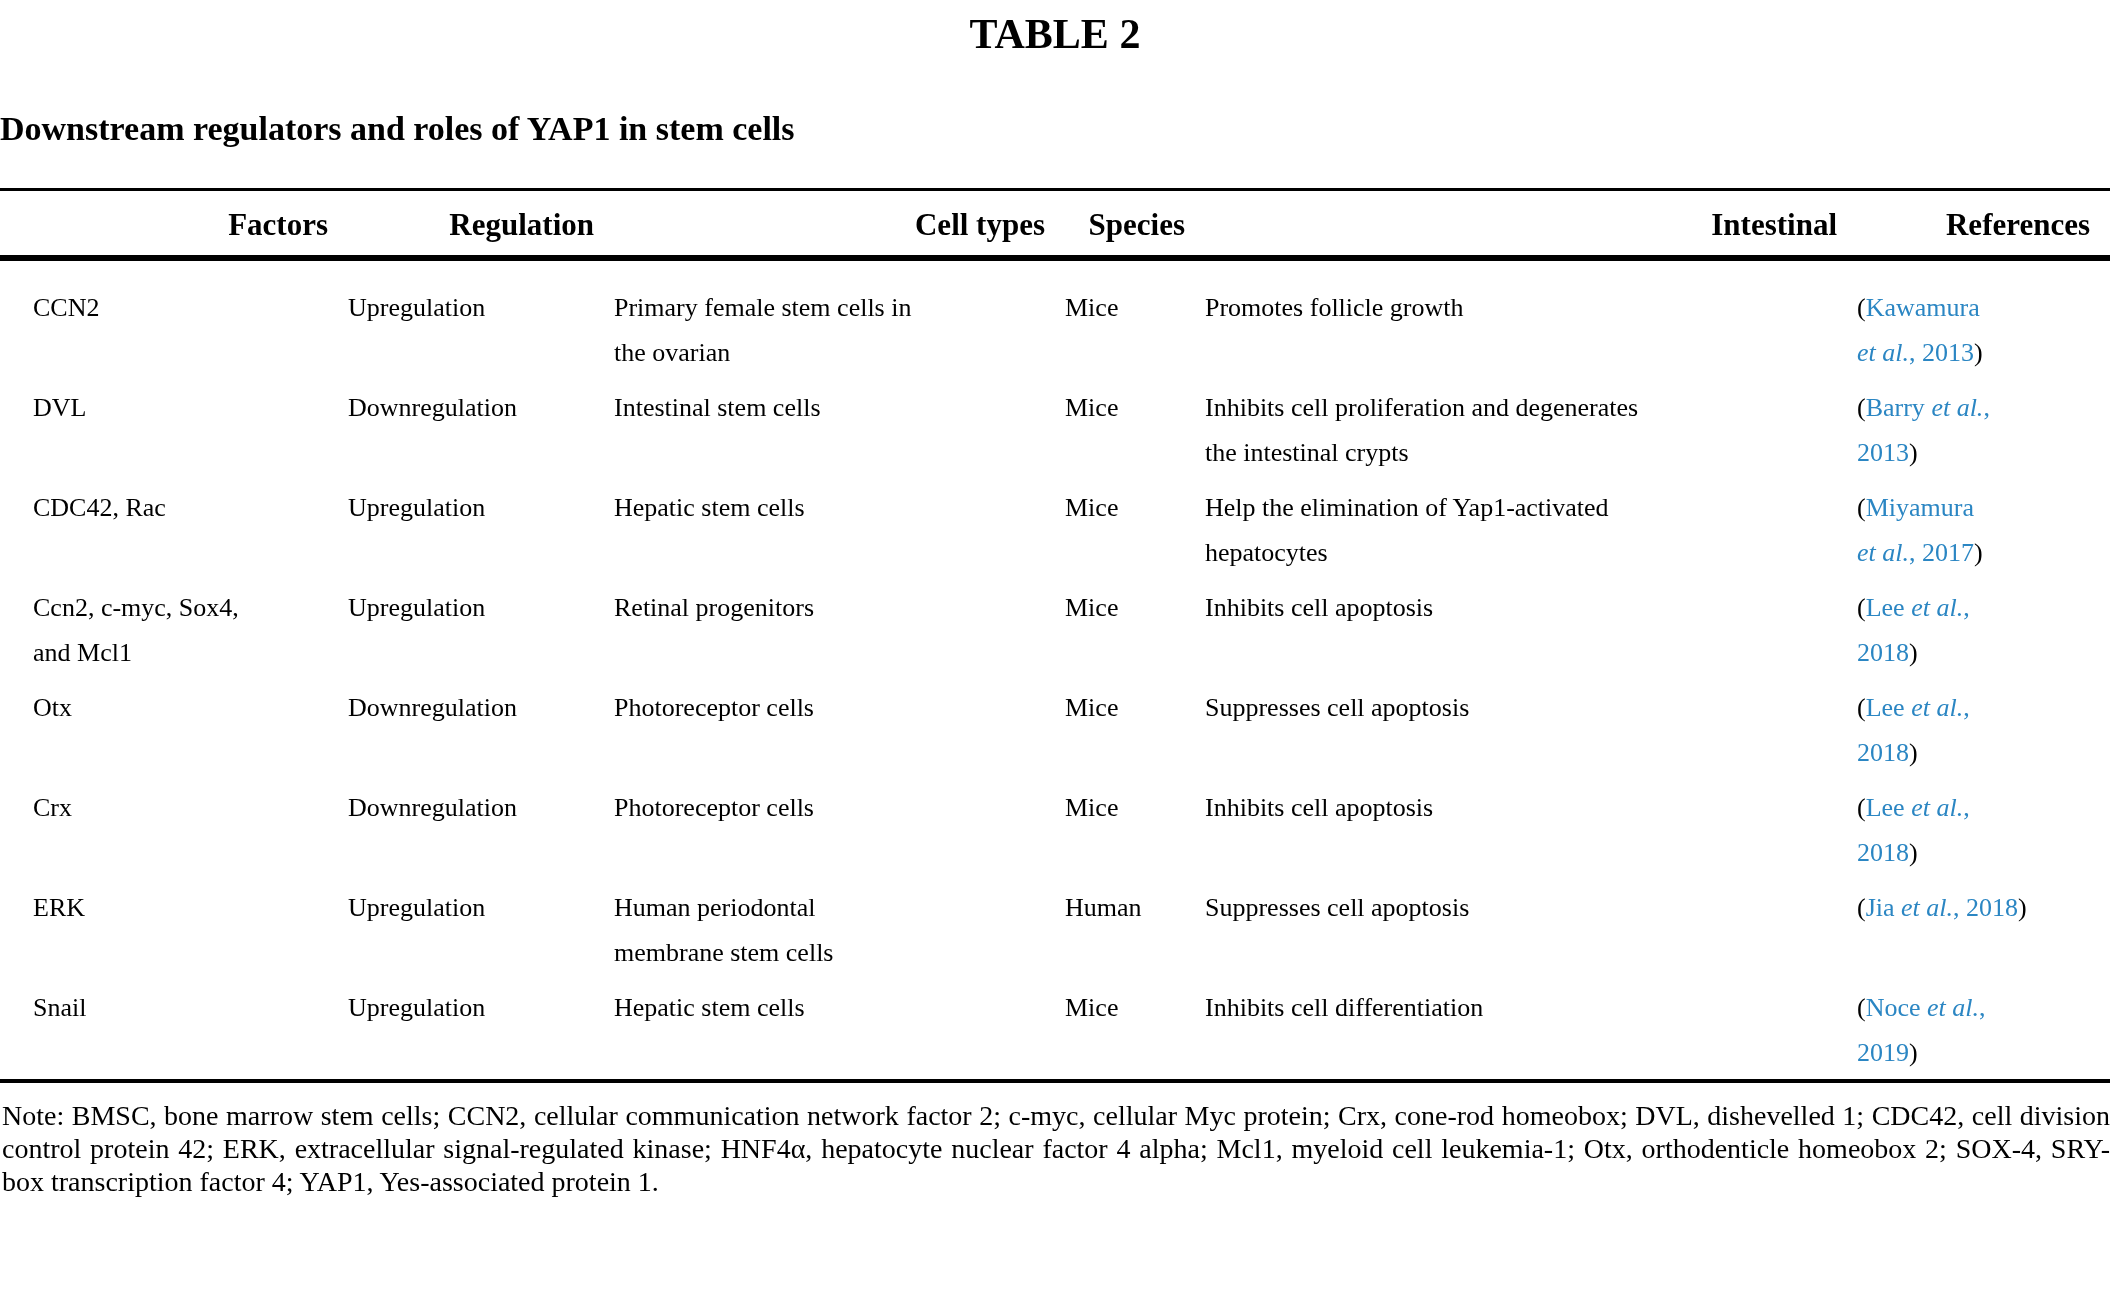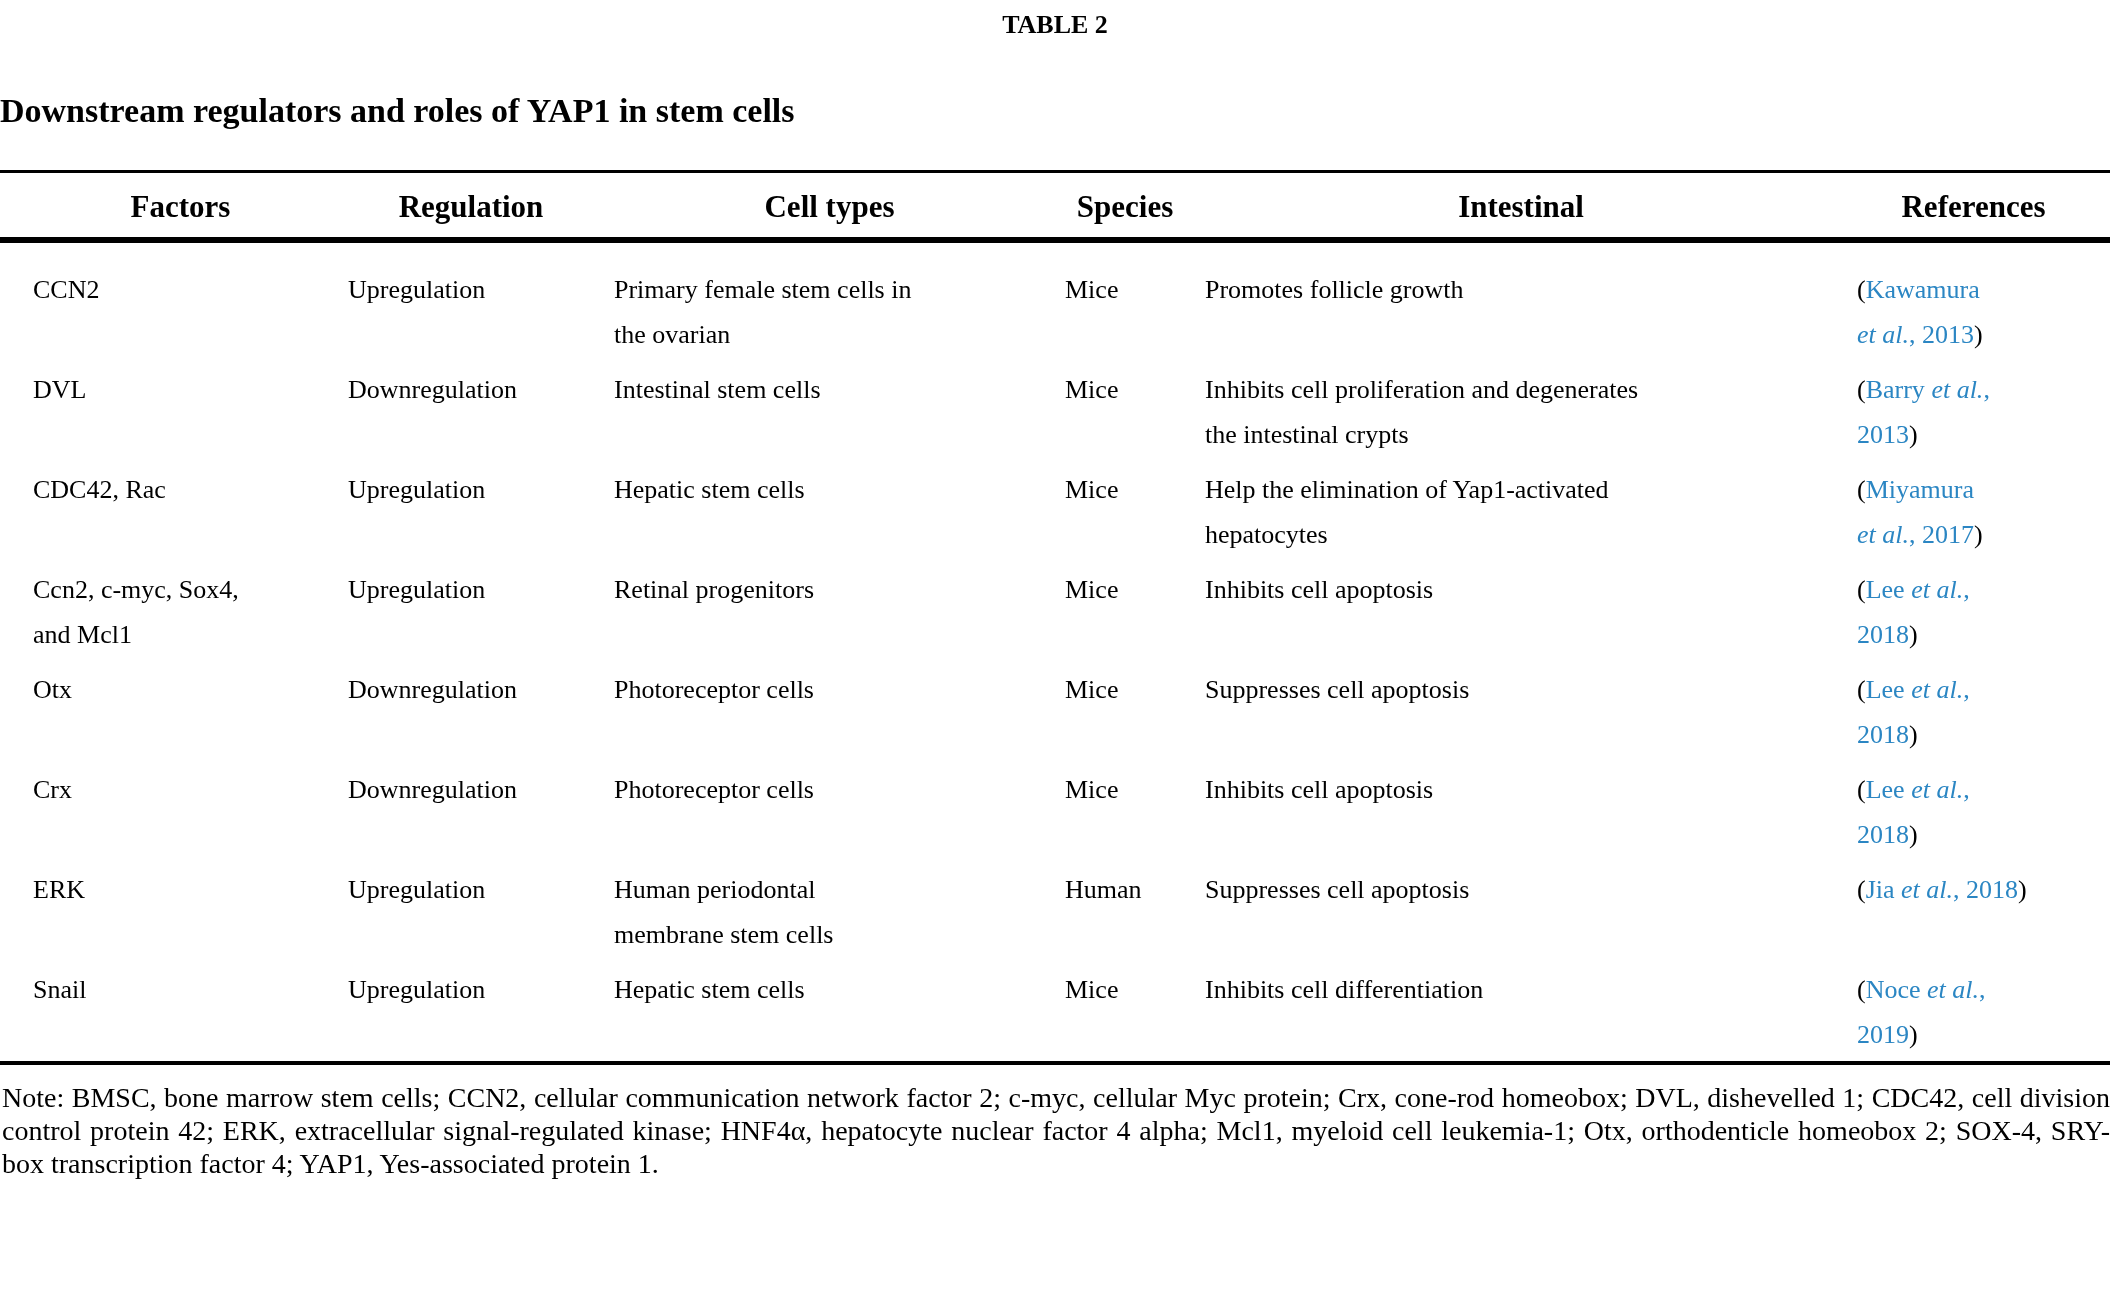--- a/index.html
+++ b/index.html
@@ -8,38 +8,38 @@
   body {
     width: 2110px; height: 1302px;
     background: #ffffff; color: var(--ink);
     font-family: "Liberation Serif", "DejaVu Serif", serif;
     overflow: hidden;
   }
   .table-label {
     padding-top: 10px;
     text-align: center;
     font-weight: 700;
-    font-size: 26px;
+    font-size: 42px;
   }
   .table-title {
     margin-top: 52px;
     text-align: left;
     font-weight: 700;
     font-size: 34px;
   }
   table.data-table {
     width: 2110px;
     margin-top: 40px;
     border-collapse: collapse;
     table-layout: fixed;
     border-top: 3px solid var(--ink);
     border-bottom: 4px solid var(--ink);
   }
   thead th {
-    text-align: center;
+    text-align: right;
     font-weight: 700;
     font-size: 31px;
     padding: 16px 20px 12px 0;
     border-bottom: 6px solid var(--ink);
     white-space: nowrap;
   }
   tbody td {
     vertical-align: top;
     font-size: 26px;
     line-height: 45px;

